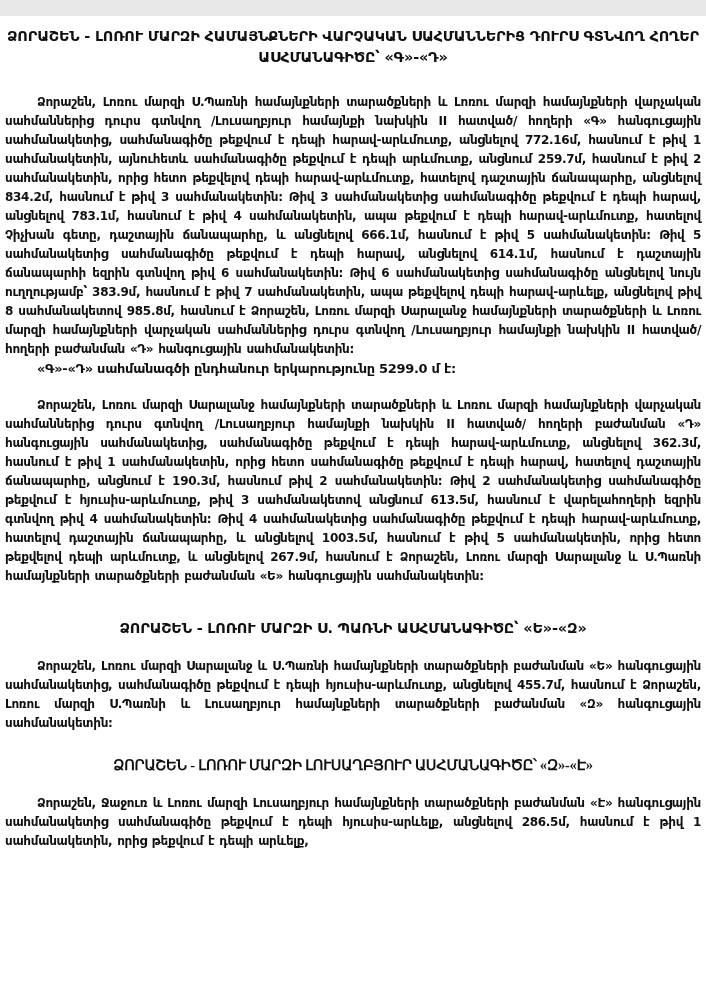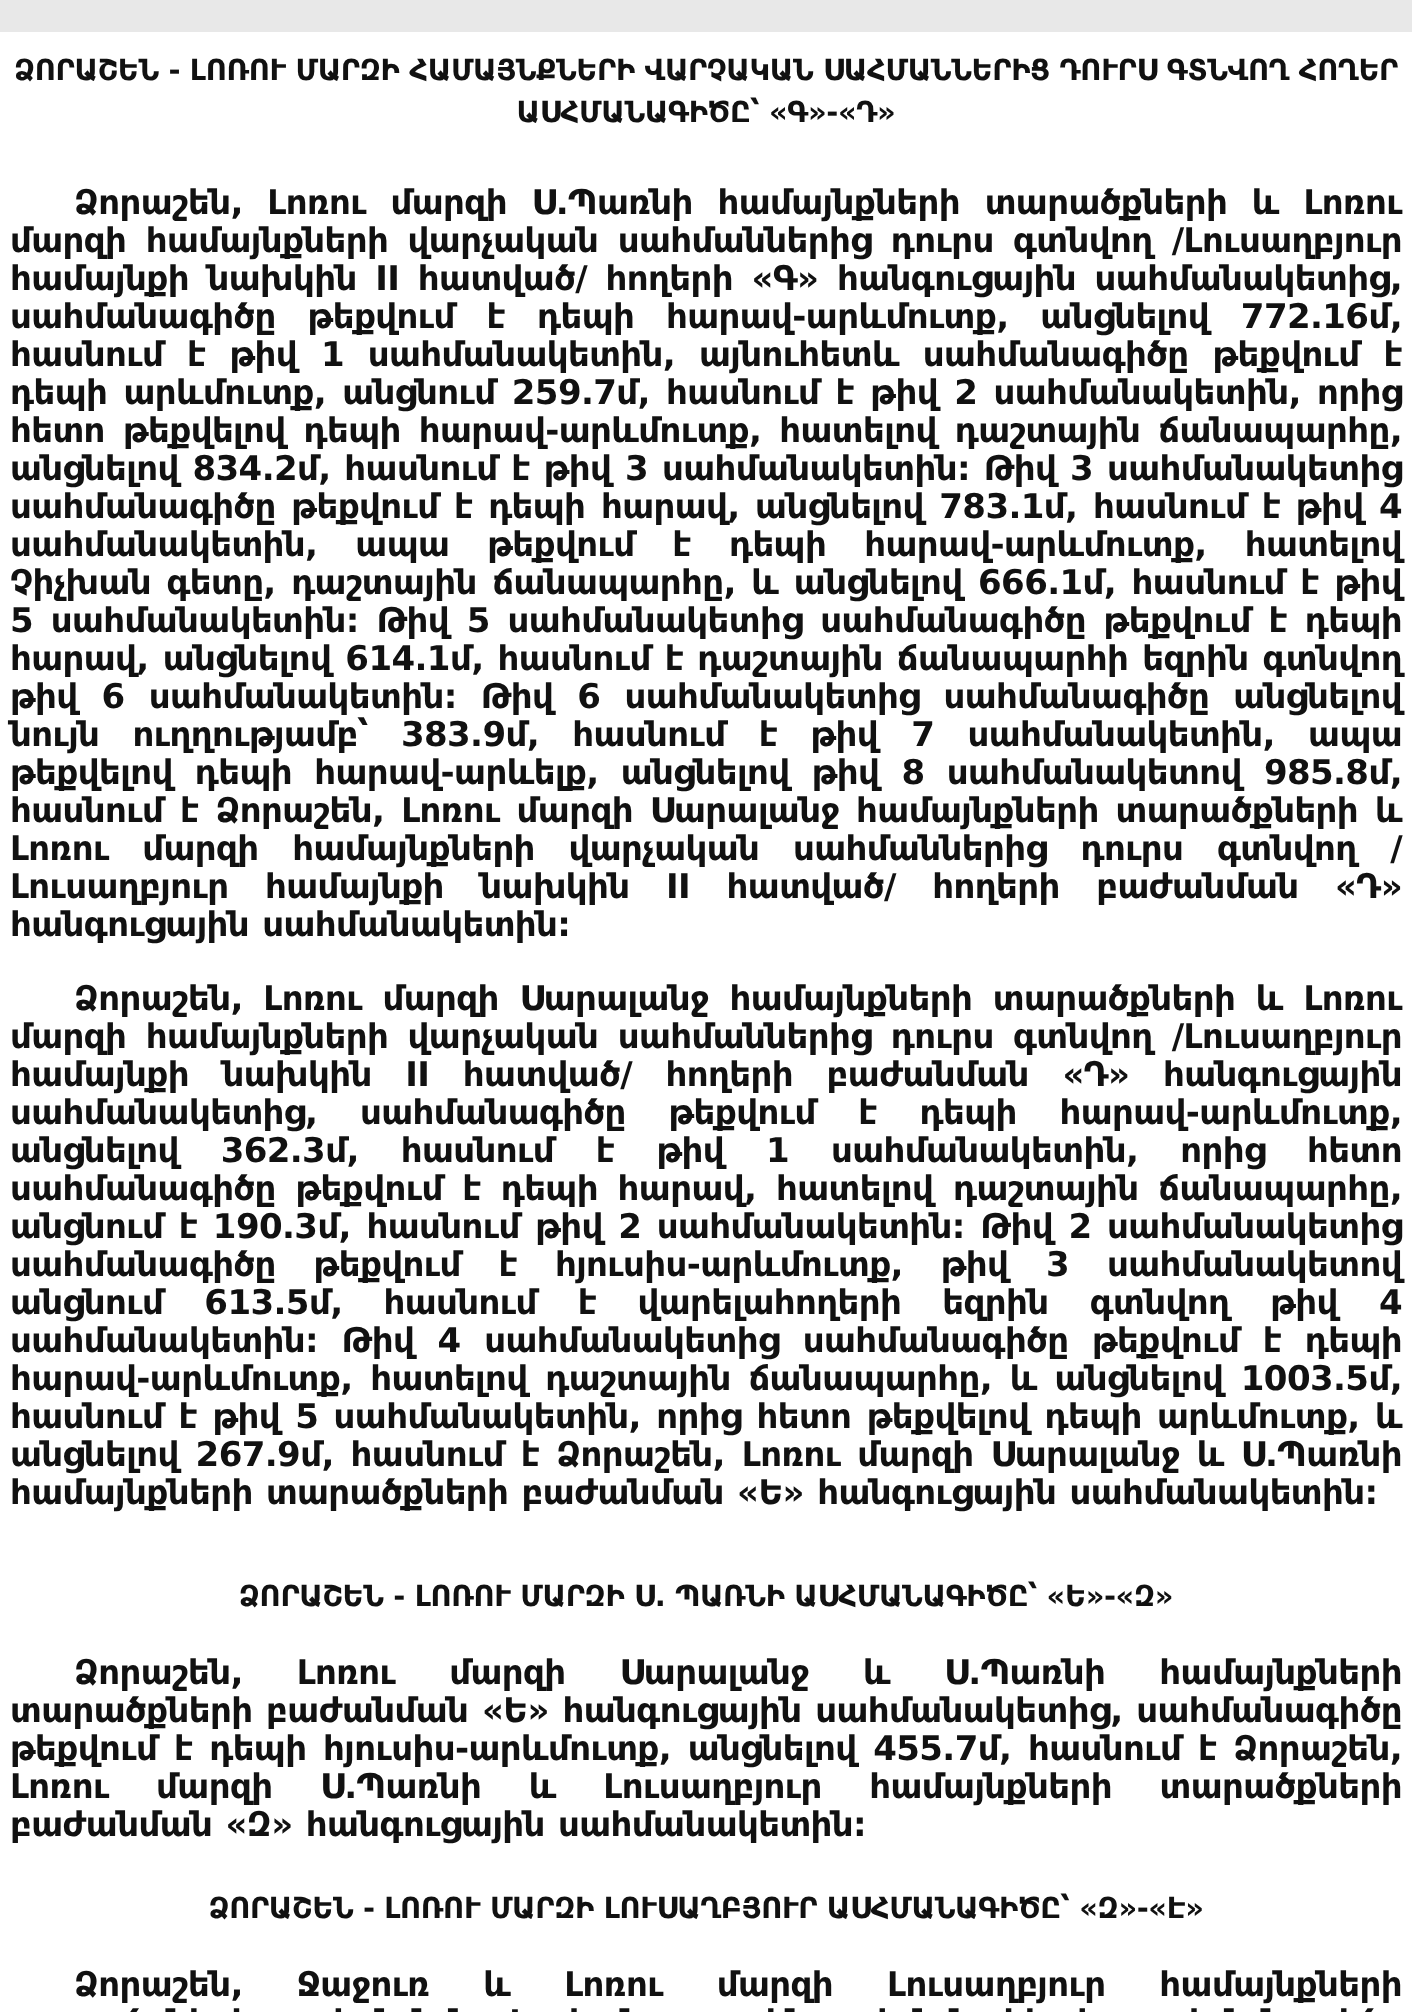--- a/index.html
+++ b/index.html
@@ -18,49 +18,50 @@
   }
   .heading {
     text-align: center;
     font-size: 14.5px;
     line-height: 21px;
     margin: 0;
     letter-spacing: -0.2px;
   }
   .body-para {
     text-align: justify;
-    font-size: 17px;
+    font-size: 12px;
     line-height: 19px;
     margin: 0;
     text-indent: 32px;
     letter-spacing: -0.3px;
     word-spacing: 1px;
   }
   .summary-line {
     font-size: 13px;
     line-height: 19px;
     margin: 0;
     text-indent: 32px;
     letter-spacing: -0.3px;
   }
   .mt-para   { margin-top: 25px; }
   .mt-h2     { margin-top: 44px; }
   .mt-h3     { margin-top: 32px; }
-  .mt-h4     { margin-top: 22px; }
+  .mt-h4     { margin-top: 22px; font-family: Liberation Serif, serif; }
   .mt-para-s { margin-top: 18px; }
 </style>
 </head>
 <body>
 
 <div class="page">
 
   <h1 class="heading">ՁՈՐԱՇԵՆ - ԼՈՌՈՒ ՄԱՐԶԻ ՀԱՄԱՅՆՔՆԵՐԻ ՎԱՐՉԱԿԱՆ ՍԱՀՄԱՆՆԵՐԻՑ ԴՈՒՐՍ ԳՏՆՎՈՂ ՀՈՂԵՐ ԱՍՀՄԱՆԱԳԻԾԸ՝ «Գ»-«Դ»</h1>
 
   <p class="body-para mt-para">Ձորաշեն, Լոռու մարզի Ս.Պառնի համայնքների տարածքների և Լոռու մարզի համայնքների վարչական սահմաններից դուրս գտնվող /Լուսաղբյուր համայնքի նախկին II հատված/ հողերի «Գ» հանգուցային սահմանակետից, սահմանագիծը թեքվում է դեպի հարավ-արևմուտք, անցնելով 772.16մ, հասնում է թիվ 1 սահմանակետին, այնուհետև սահմանագիծը թեքվում է դեպի արևմուտք, անցնում 259.7մ, հասնում է թիվ 2 սահմանակետին, որից հետո թեքվելով դեպի հարավ-արևմուտք, հատելով դաշտային ճանապարհը, անցնելով 834.2մ, հասնում է թիվ 3 սահմանակետին: Թիվ 3 սահմանակետից սահմանագիծը թեքվում է դեպի հարավ, անցնելով 783.1մ, հասնում է թիվ 4 սահմանակետին, ապա թեքվում է դեպի հարավ-արևմուտք, հատելով Չիչխան գետը, դաշտային ճանապարհը, և անցնելով 666.1մ, հասնում է թիվ 5 սահմանակետին: Թիվ 5 սահմանակետից սահմանագիծը թեքվում է դեպի հարավ, անցնելով 614.1մ, հասնում է դաշտային ճանապարհի եզրին գտնվող թիվ 6 սահմանակետին: Թիվ 6 սահմանակետից սահմանագիծը անցնելով նույն ուղղությամբ՝ 383.9մ, հասնում է թիվ 7 սահմանակետին, ապա թեքվելով դեպի հարավ-արևելք, անցնելով թիվ 8 սահմանակետով 985.8մ, հասնում է Ձորաշեն, Լոռու մարզի Սարալանջ համայնքների տարածքների և Լոռու մարզի համայնքների վարչական սահմաններից դուրս գտնվող /Լուսաղբյուր համայնքի նախկին II հատված/ հողերի բաժանման «Դ» հանգուցային սահմանակետին:</p>
 
+  <p class="summary-line">«Գ»-«Դ» սահմանագծի ընդհանուր երկարությունը 5299.0 մ է:</p>
 
 
   <p class="body-para mt-para-s">Ձորաշեն, Լոռու մարզի Սարալանջ համայնքների տարածքների և Լոռու մարզի համայնքների վարչական սահմաններից դուրս գտնվող /Լուսաղբյուր համայնքի նախկին II հատված/ հողերի բաժանման «Դ» հանգուցային սահմանակետից, սահմանագիծը թեքվում է դեպի հարավ-արևմուտք, անցնելով 362.3մ, հասնում է թիվ 1 սահմանակետին, որից հետո սահմանագիծը թեքվում է դեպի հարավ, հատելով դաշտային ճանապարհը, անցնում է 190.3մ, հասնում թիվ 2 սահմանակետին: Թիվ 2 սահմանակետից սահմանագիծը թեքվում է հյուսիս-արևմուտք, թիվ 3 սահմանակետով անցնում 613.5մ, հասնում է վարելահողերի եզրին գտնվող թիվ 4 սահմանակետին: Թիվ 4 սահմանակետից սահմանագիծը թեքվում է դեպի հարավ-արևմուտք, հատելով դաշտային ճանապարհը, և անցնելով 1003.5մ, հասնում է թիվ 5 սահմանակետին, որից հետո թեքվելով դեպի արևմուտք, և անցնելով 267.9մ, հասնում է Ձորաշեն, Լոռու մարզի Սարալանջ և Ս.Պառնի համայնքների տարածքների բաժանման «Ե» հանգուցային սահմանակետին:</p>
 
 
   <h2 class="heading mt-h3">ՁՈՐԱՇԵՆ - ԼՈՌՈՒ ՄԱՐԶԻ Ս. ՊԱՌՆԻ ԱՍՀՄԱՆԱԳԻԾԸ՝ «Ե»-«Զ»</h2>
 
   <p class="body-para mt-para-s">Ձորաշեն, Լոռու մարզի Սարալանջ և Ս.Պառնի համայնքների տարածքների բաժանման «Ե» հանգուցային սահմանակետից, սահմանագիծը թեքվում է դեպի հյուսիս-արևմուտք, անցնելով 455.7մ, հասնում է Ձորաշեն, Լոռու մարզի Ս.Պառնի և Լուսաղբյուր համայնքների տարածքների բաժանման «Զ» հանգուցային սահմանակետին:</p>
 
 

